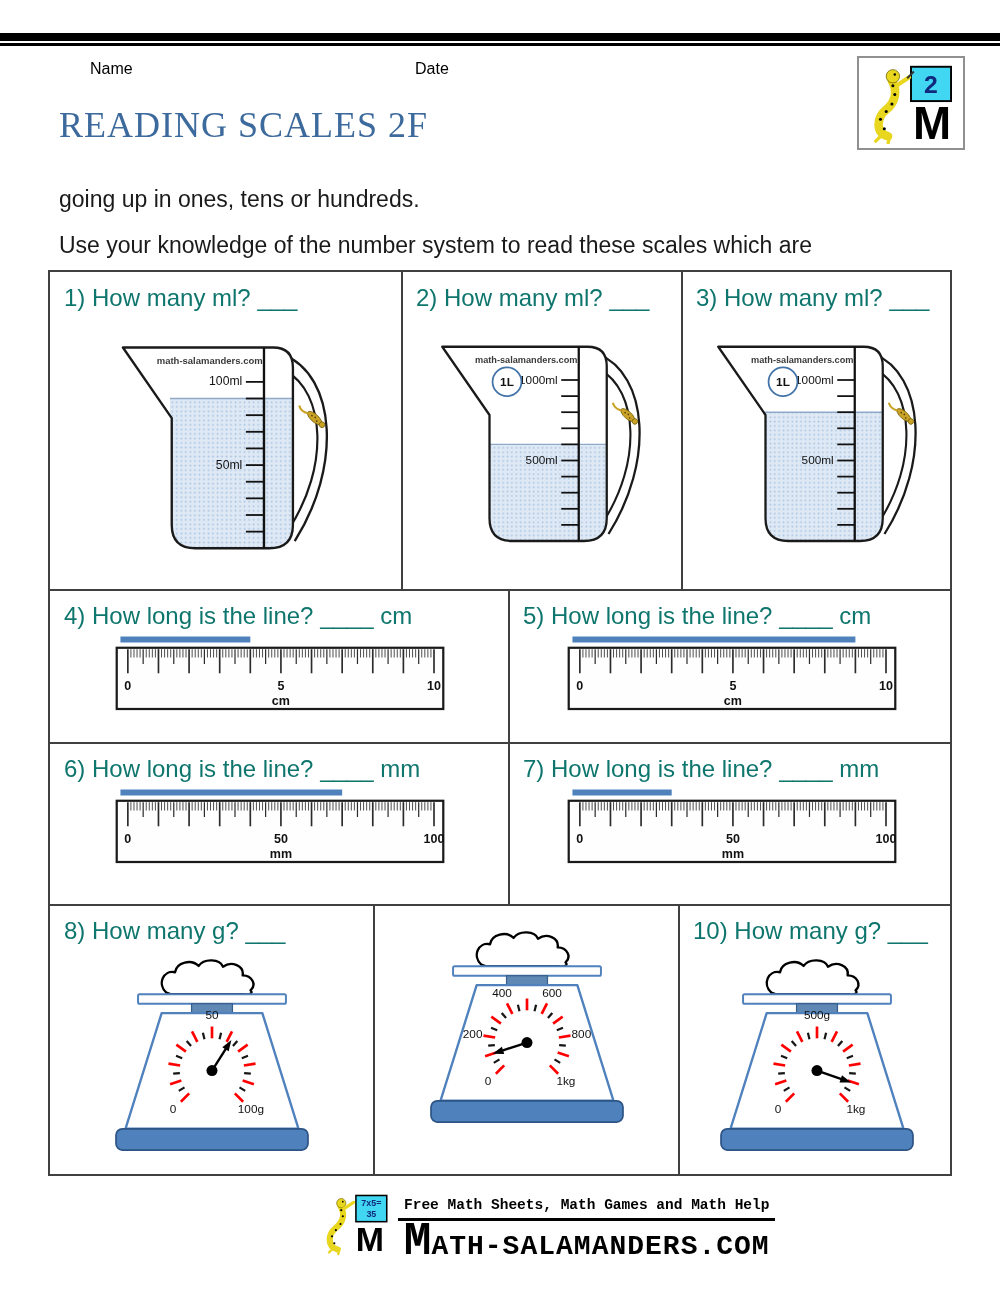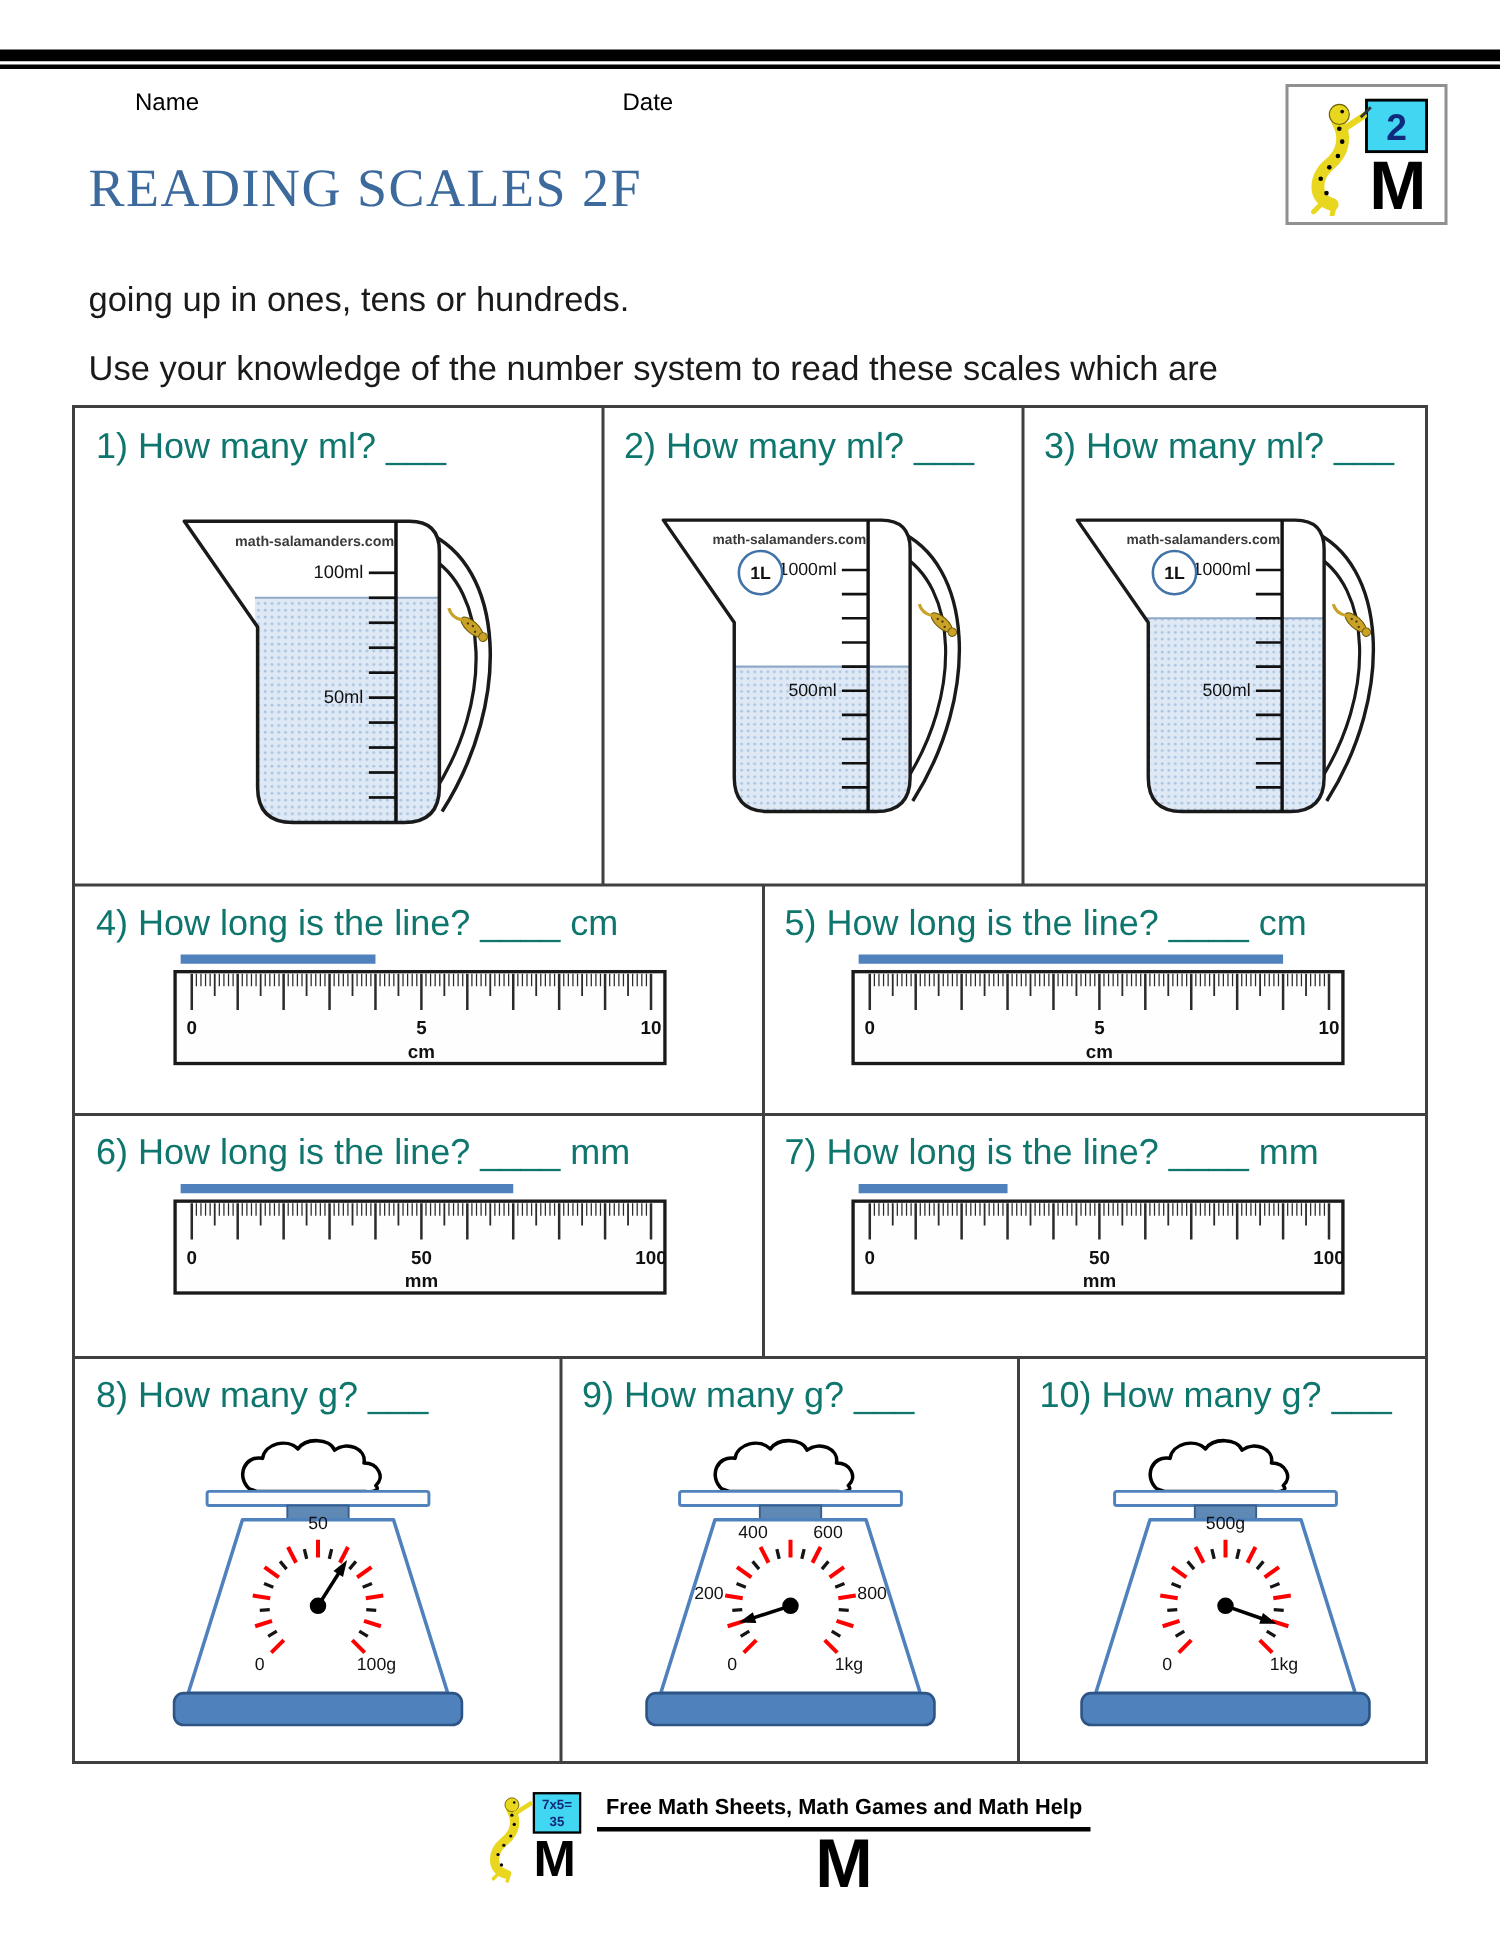--- a/index.html
+++ b/index.html
@@ -33,21 +33,21 @@
   .jug-wrap{margin-top:12px;}
   .jug-wrap svg{width:238px;}
   .cell-q1 .jug-wrap svg{width:246px;}
   .ruler-wrap{margin-top:2px;}
   .ruler-wrap svg{width:334px;}
   .scale-wrap{margin-top:6px;}
   .scale-wrap svg{width:236px;}
   svg text{font-family:"Liberation Sans",sans-serif;}
   .footer{position:absolute;left:322px;top:1192px;display:flex;align-items:flex-start;}
   .footer-icon svg{width:74px;height:64px;}
-  .footer-text{margin-left:2px;text-align:left;}
+  .footer-text{margin-left:2px;text-align:left;font-family:Liberation Mono, monospace;}
   .tagline{font-size:14.5px;font-weight:bold;color:#000;padding:5px 6px 5px 6px;}
   .rule3{height:3px;background:#000;}
   .wordmark{display:flex;align-items:baseline;justify-content:center;font-weight:bold;color:#000;}
   .wm-m{font-size:46px;line-height:42px;}
   .wm-rest{font-size:28px;letter-spacing:1px;}
 </style>
 </head>
 <body>
 
 <div class="top-rule">
@@ -726,21 +726,20 @@
           <text x="199.49747468305833" y="206.49747468305833" text-anchor="middle" font-size="15" fill="#111">100g</text>
           <g>
             <line x1="150" y1="152" x2="168.75393782426488" y2="122.44852260742948" stroke="#000" stroke-width="3"></line>
             <polygon points="174.64803256903386,113.16091542690731 171.19923148173757,127.5534749998347 163.0936833969182,122.40953776803634" fill="#000"></polygon>
             <circle cx="150" cy="152" r="7" fill="#000"></circle>
           </g>
         </svg>
       </div>
   </div>
   <div class="cell" style="left:324px;top:633px;width:305px;height:273px">
-    <div class="qlabel">9) How many g? ___</div>
     <div class="graphic scale-wrap">
         <svg viewBox="0 0 300 262">
           <path d="M 92 53 C 80 42 88 24 103 27 C 105 14 124 10 133 19 C 140 9 160 10 164 20 C 175 12 191 19 189 31 C 201 31 207 43 199 50 C 203 54 197 56 190 55 L 98 55 Z" fill="#fff" stroke="#000" stroke-width="3" stroke-linejoin="round"></path>
           <rect x="56" y="55" width="188" height="12" rx="2" fill="#fdfdfd" stroke="#4f81bd" stroke-width="2.5"></rect>
           <rect x="124" y="67" width="52" height="12" fill="#5f88b5" stroke="#375f8c" stroke-width="1.6"></rect>
           <path d="M 86 79 L 214 79 L 260 226 L 40 226 Z" fill="#fff" stroke="#4f81bd" stroke-width="3" stroke-linejoin="round"></path>
           <rect x="28" y="226" width="244" height="27" rx="8" fill="#4f81bd" stroke="#2d5485" stroke-width="2.2"></rect>
           <line x1="121.00862197135154" y1="180.99137802864846" x2="110.40202025355333" y2="191.59797974644664" stroke="#ff0000" stroke-width="3.4"></line>
           <line x1="115.04175326148221" y1="173.4224411533539" x2="107.79431186447243" y2="177.86367895343946" stroke="#151515" stroke-width="2.8"></line>
           <line x1="111.0066828318987" y1="164.66969676937285" x2="96.7408350874714" y2="169.30495168499704" stroke="#ff0000" stroke-width="3.4"></line>
@@ -848,15 +847,16 @@
         <circle cx="27" cy="29" r="1.4" fill="#000"></circle>
           <circle cx="25" cy="21" r="1.4" fill="#000"></circle>
       </g>
     </svg>
   </div>
   <div class="footer-text">
     <div class="tagline">Free Math Sheets, Math Games and Math Help</div>
     <div class="rule3"></div>
     <div class="wordmark">
       <span class="wm-m">M</span>
+        <span class="wm-rest">ATH-SALAMANDERS.COM</span>
     </div>
   </div>
 </div>
 
 </body></html>

